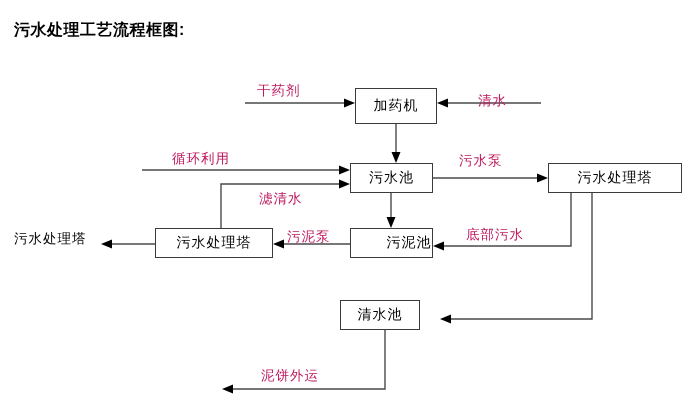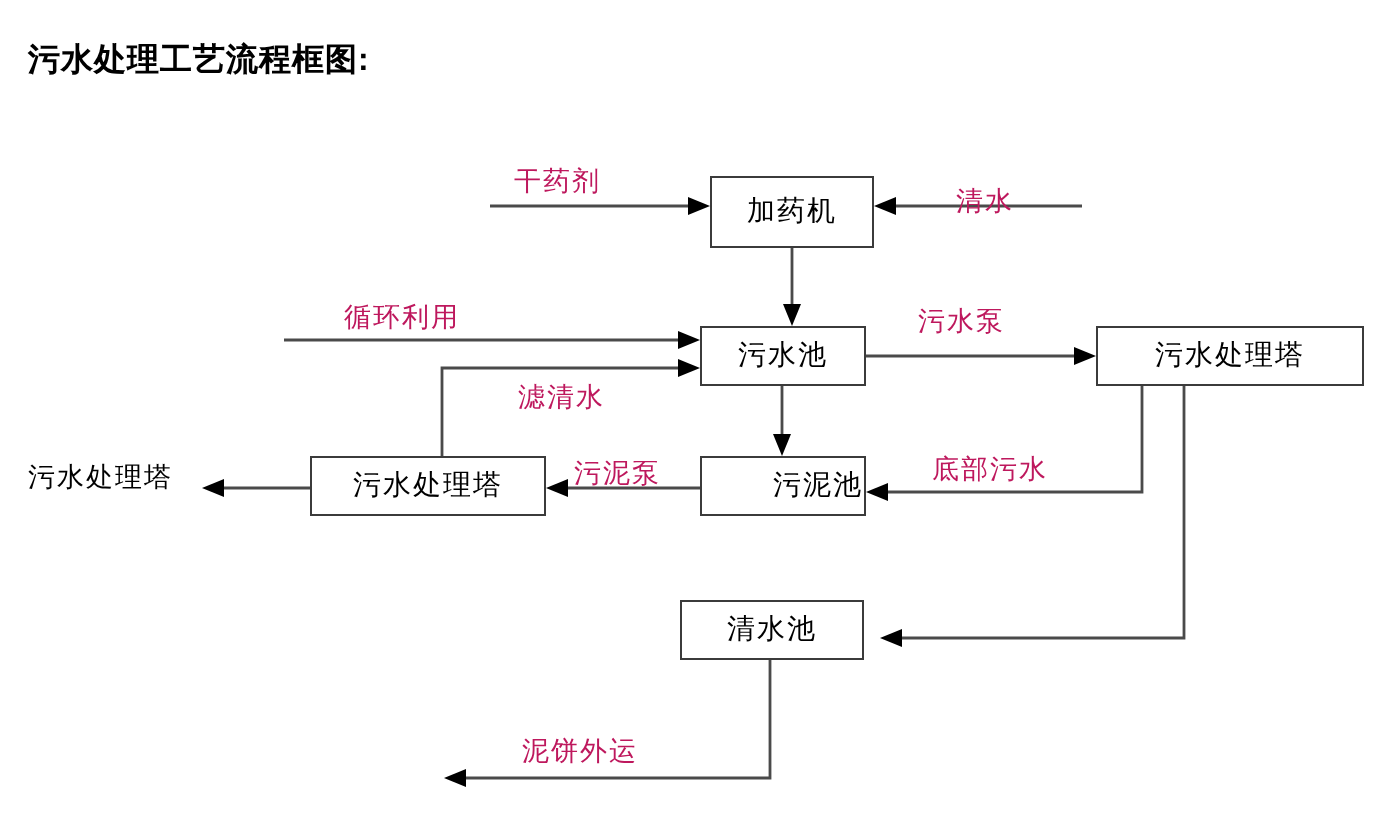--- a/index.html
+++ b/index.html
@@ -164,21 +164,21 @@
   </div>
 
   <div class="node" style="left:350px; top:228px; width:83px; height:30px;padding-left:35px;">
     <span>污泥池</span>
   </div>
 
   <div class="node" style="left:155px; top:228px; width:118px; height:30px;">
     <span>污水处理塔</span>
   </div>
 
-  <div class="node" style="left:340px; top:300px; width:92px; height:30px;">
+  <div class="node" style="left:340px; top:300px; width:80px; height:30px;">
     <span>清水池</span>
   </div>
 
   <div class="flow-label" style="left:257px; top:82px;">干药剂</div>
 
   <div class="flow-label" style="left:478px; top:92px;">清水</div>
 
   <div class="flow-label" style="left:172px; top:150px;">循环利用</div>
 
   <div class="flow-label" style="left:259px; top:190px;">滤清水</div>

